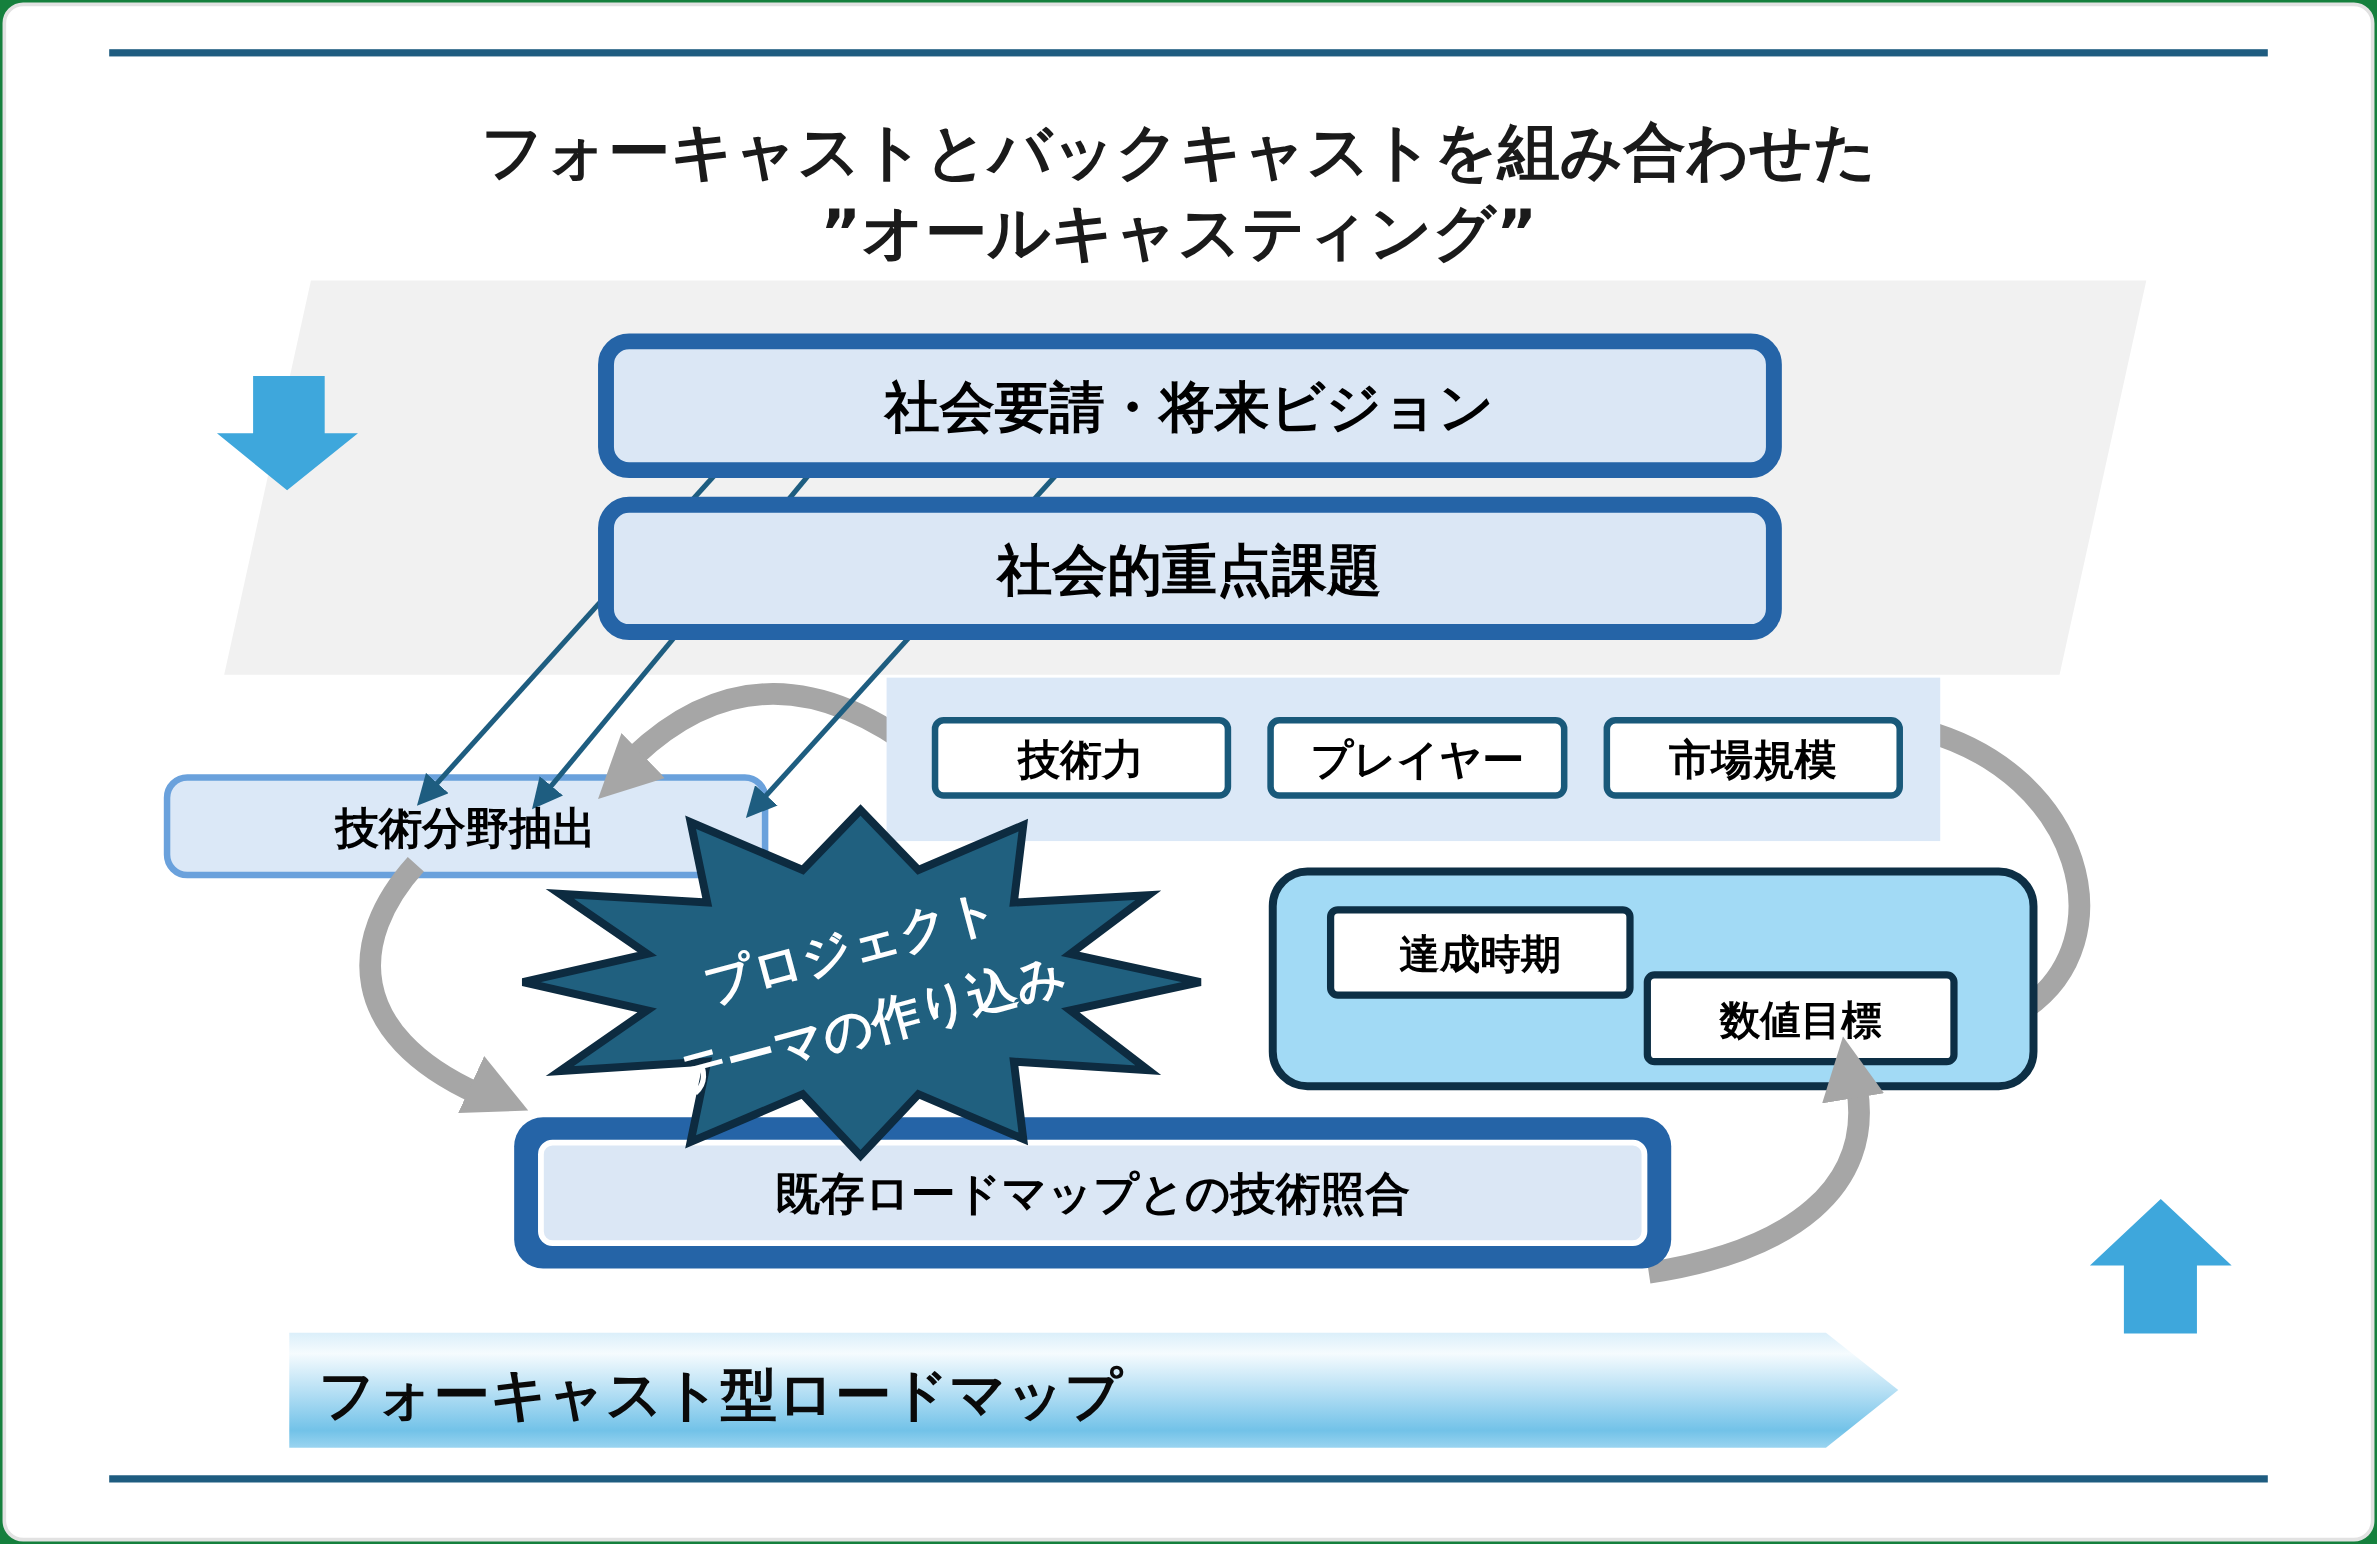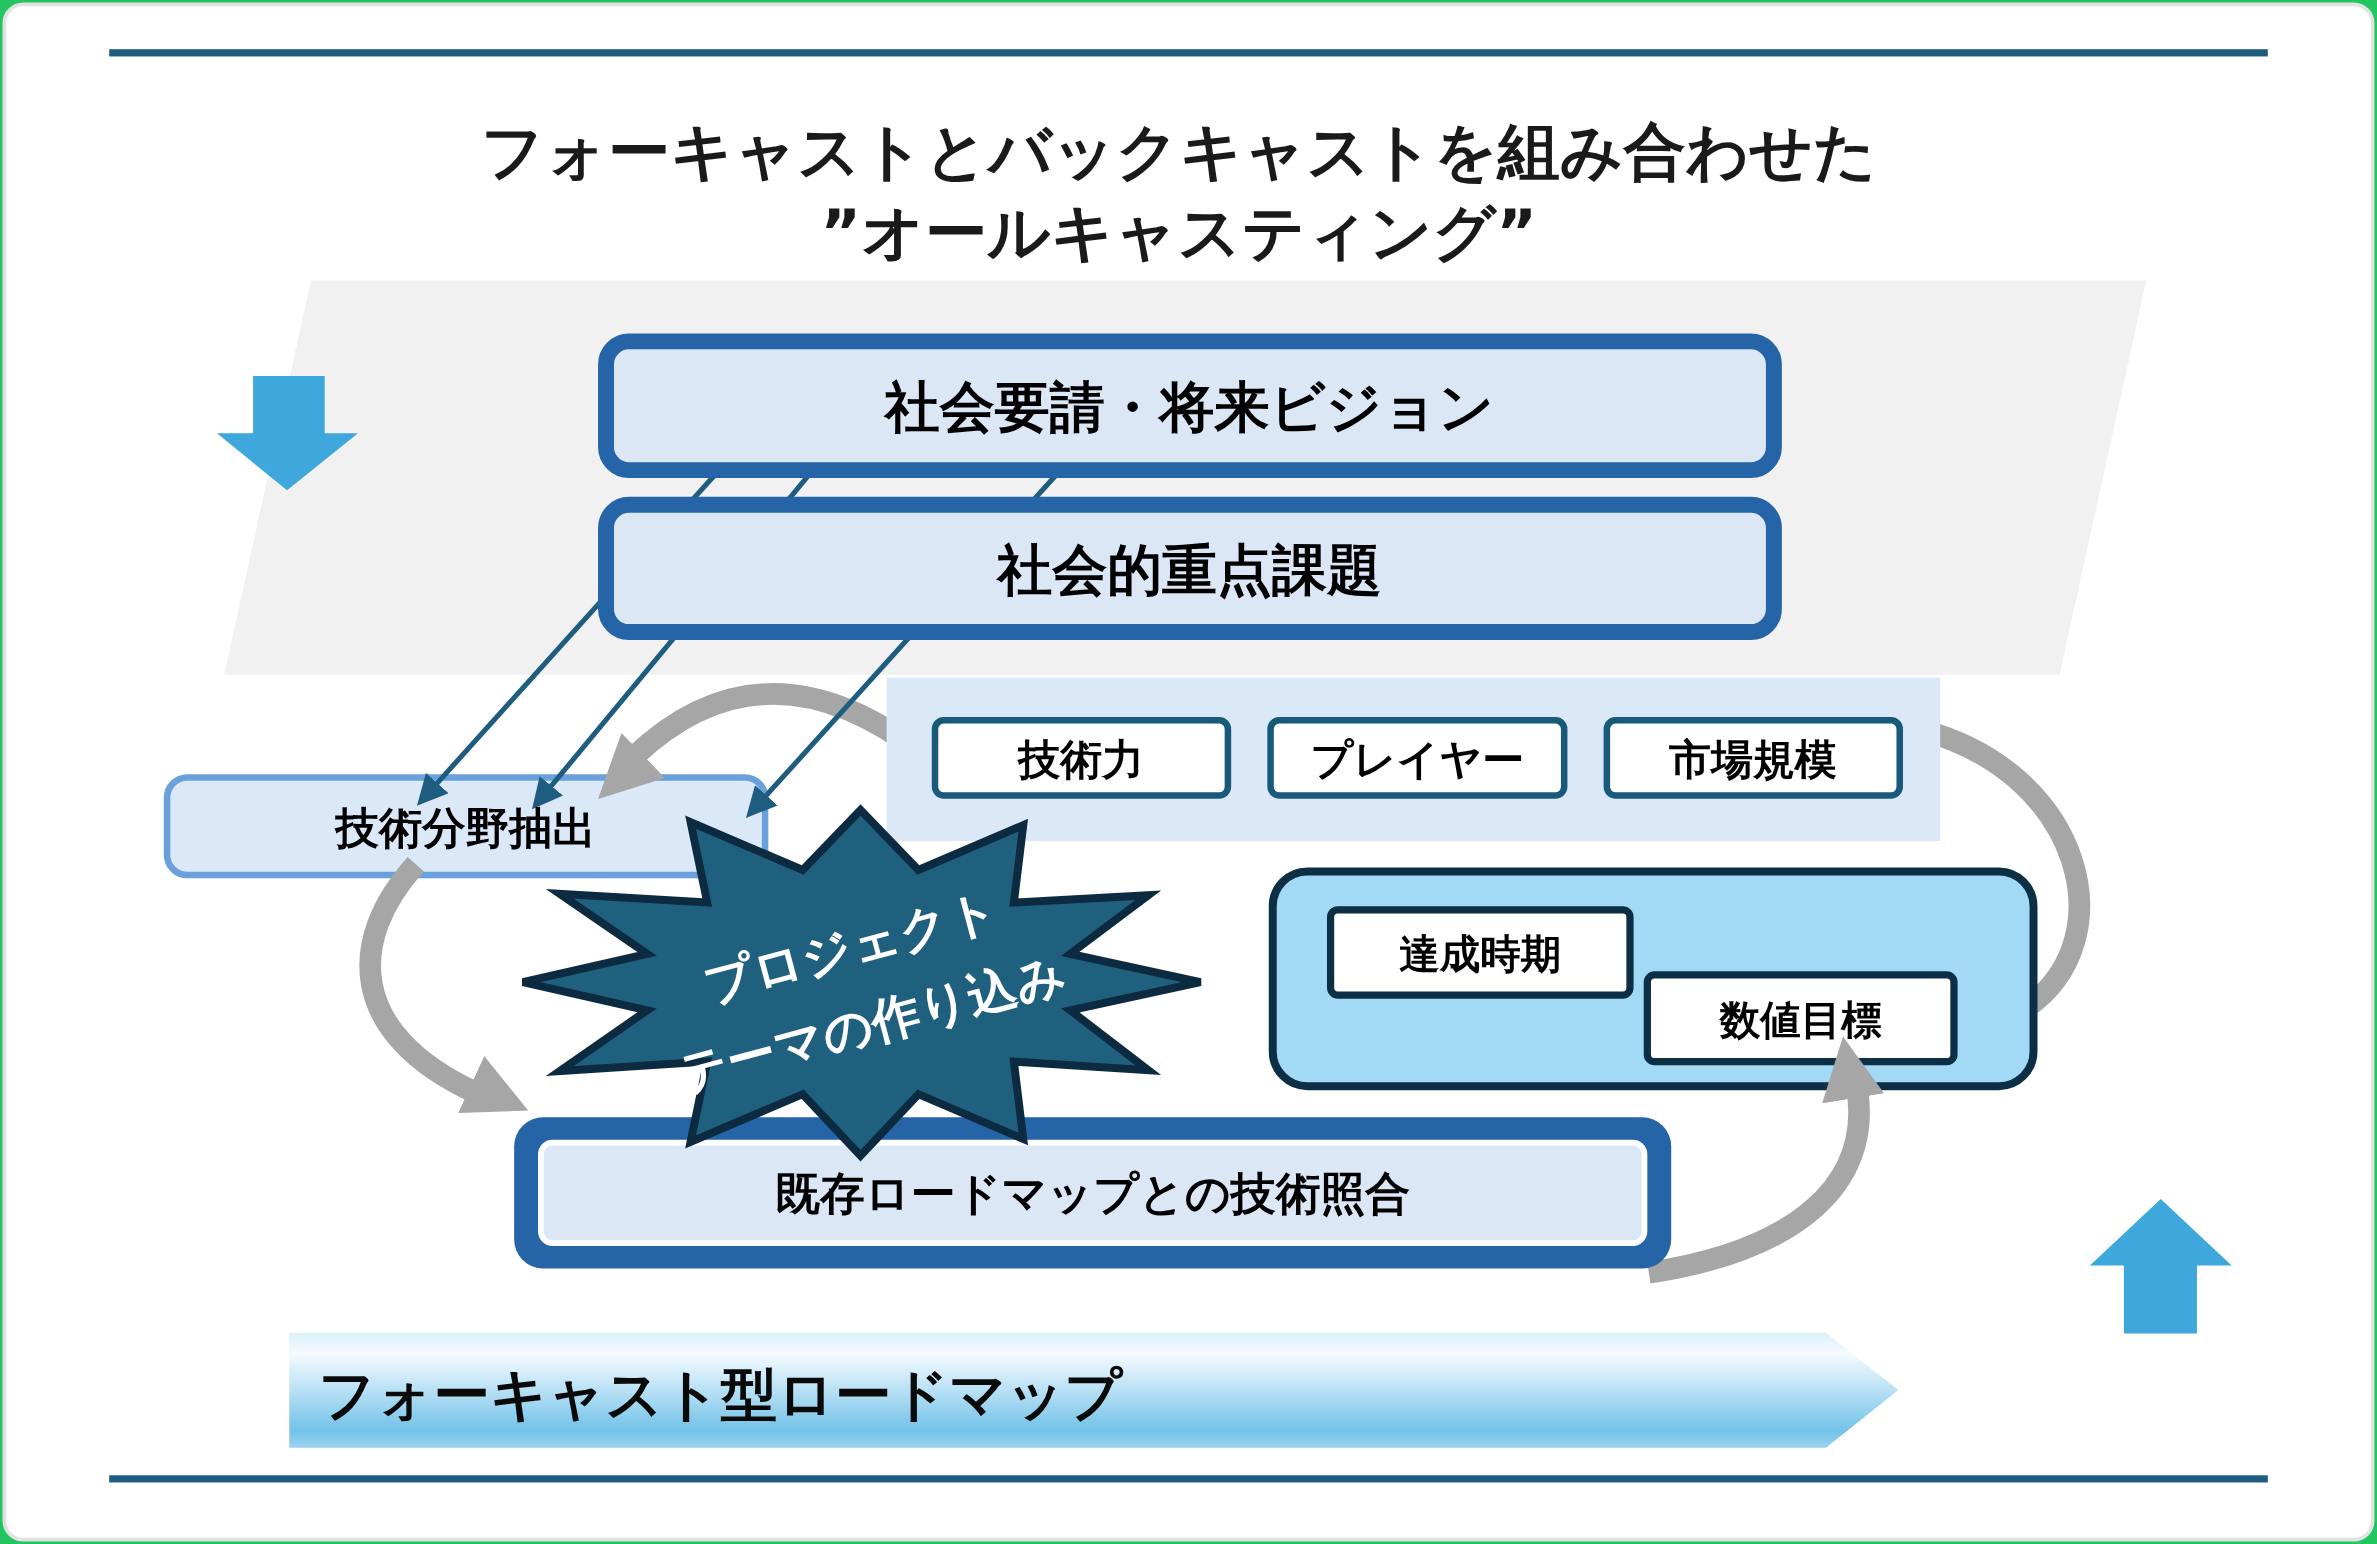--- a/index.html
+++ b/index.html
@@ -1,17 +1,17 @@
 <!DOCTYPE html>
 <html style="font-size:11.6px"><head>
 <meta charset="utf-8">
 <style>
   html,body{margin:0;padding:0;background:#ffffff;}
   body{font-family:"DejaVu Sans","Liberation Sans",sans-serif;}
-  .stage{position:relative;width:2377px;height:1544px;background:#22c55e;overflow:hidden;}
+  .stage{position:relative;width:2377px;height:1544px;background:#15803d;overflow:hidden;}
   svg{position:absolute;left:0;top:0;}
   text{font-family:"DejaVu Sans","Liberation Sans",sans-serif;}
   .ttl{font-size:86px;font-weight:700;fill:#1a1a1a;}
   .boxlabel{font-weight:700;fill:#000000;}
   .starlabel{font-size:68px;font-weight:700;fill:#ffffff;}
   .bannerlabel{font-size:78px;font-weight:700;fill:#0a0a0a;}
 </style>
 </head>
 <body>
 

